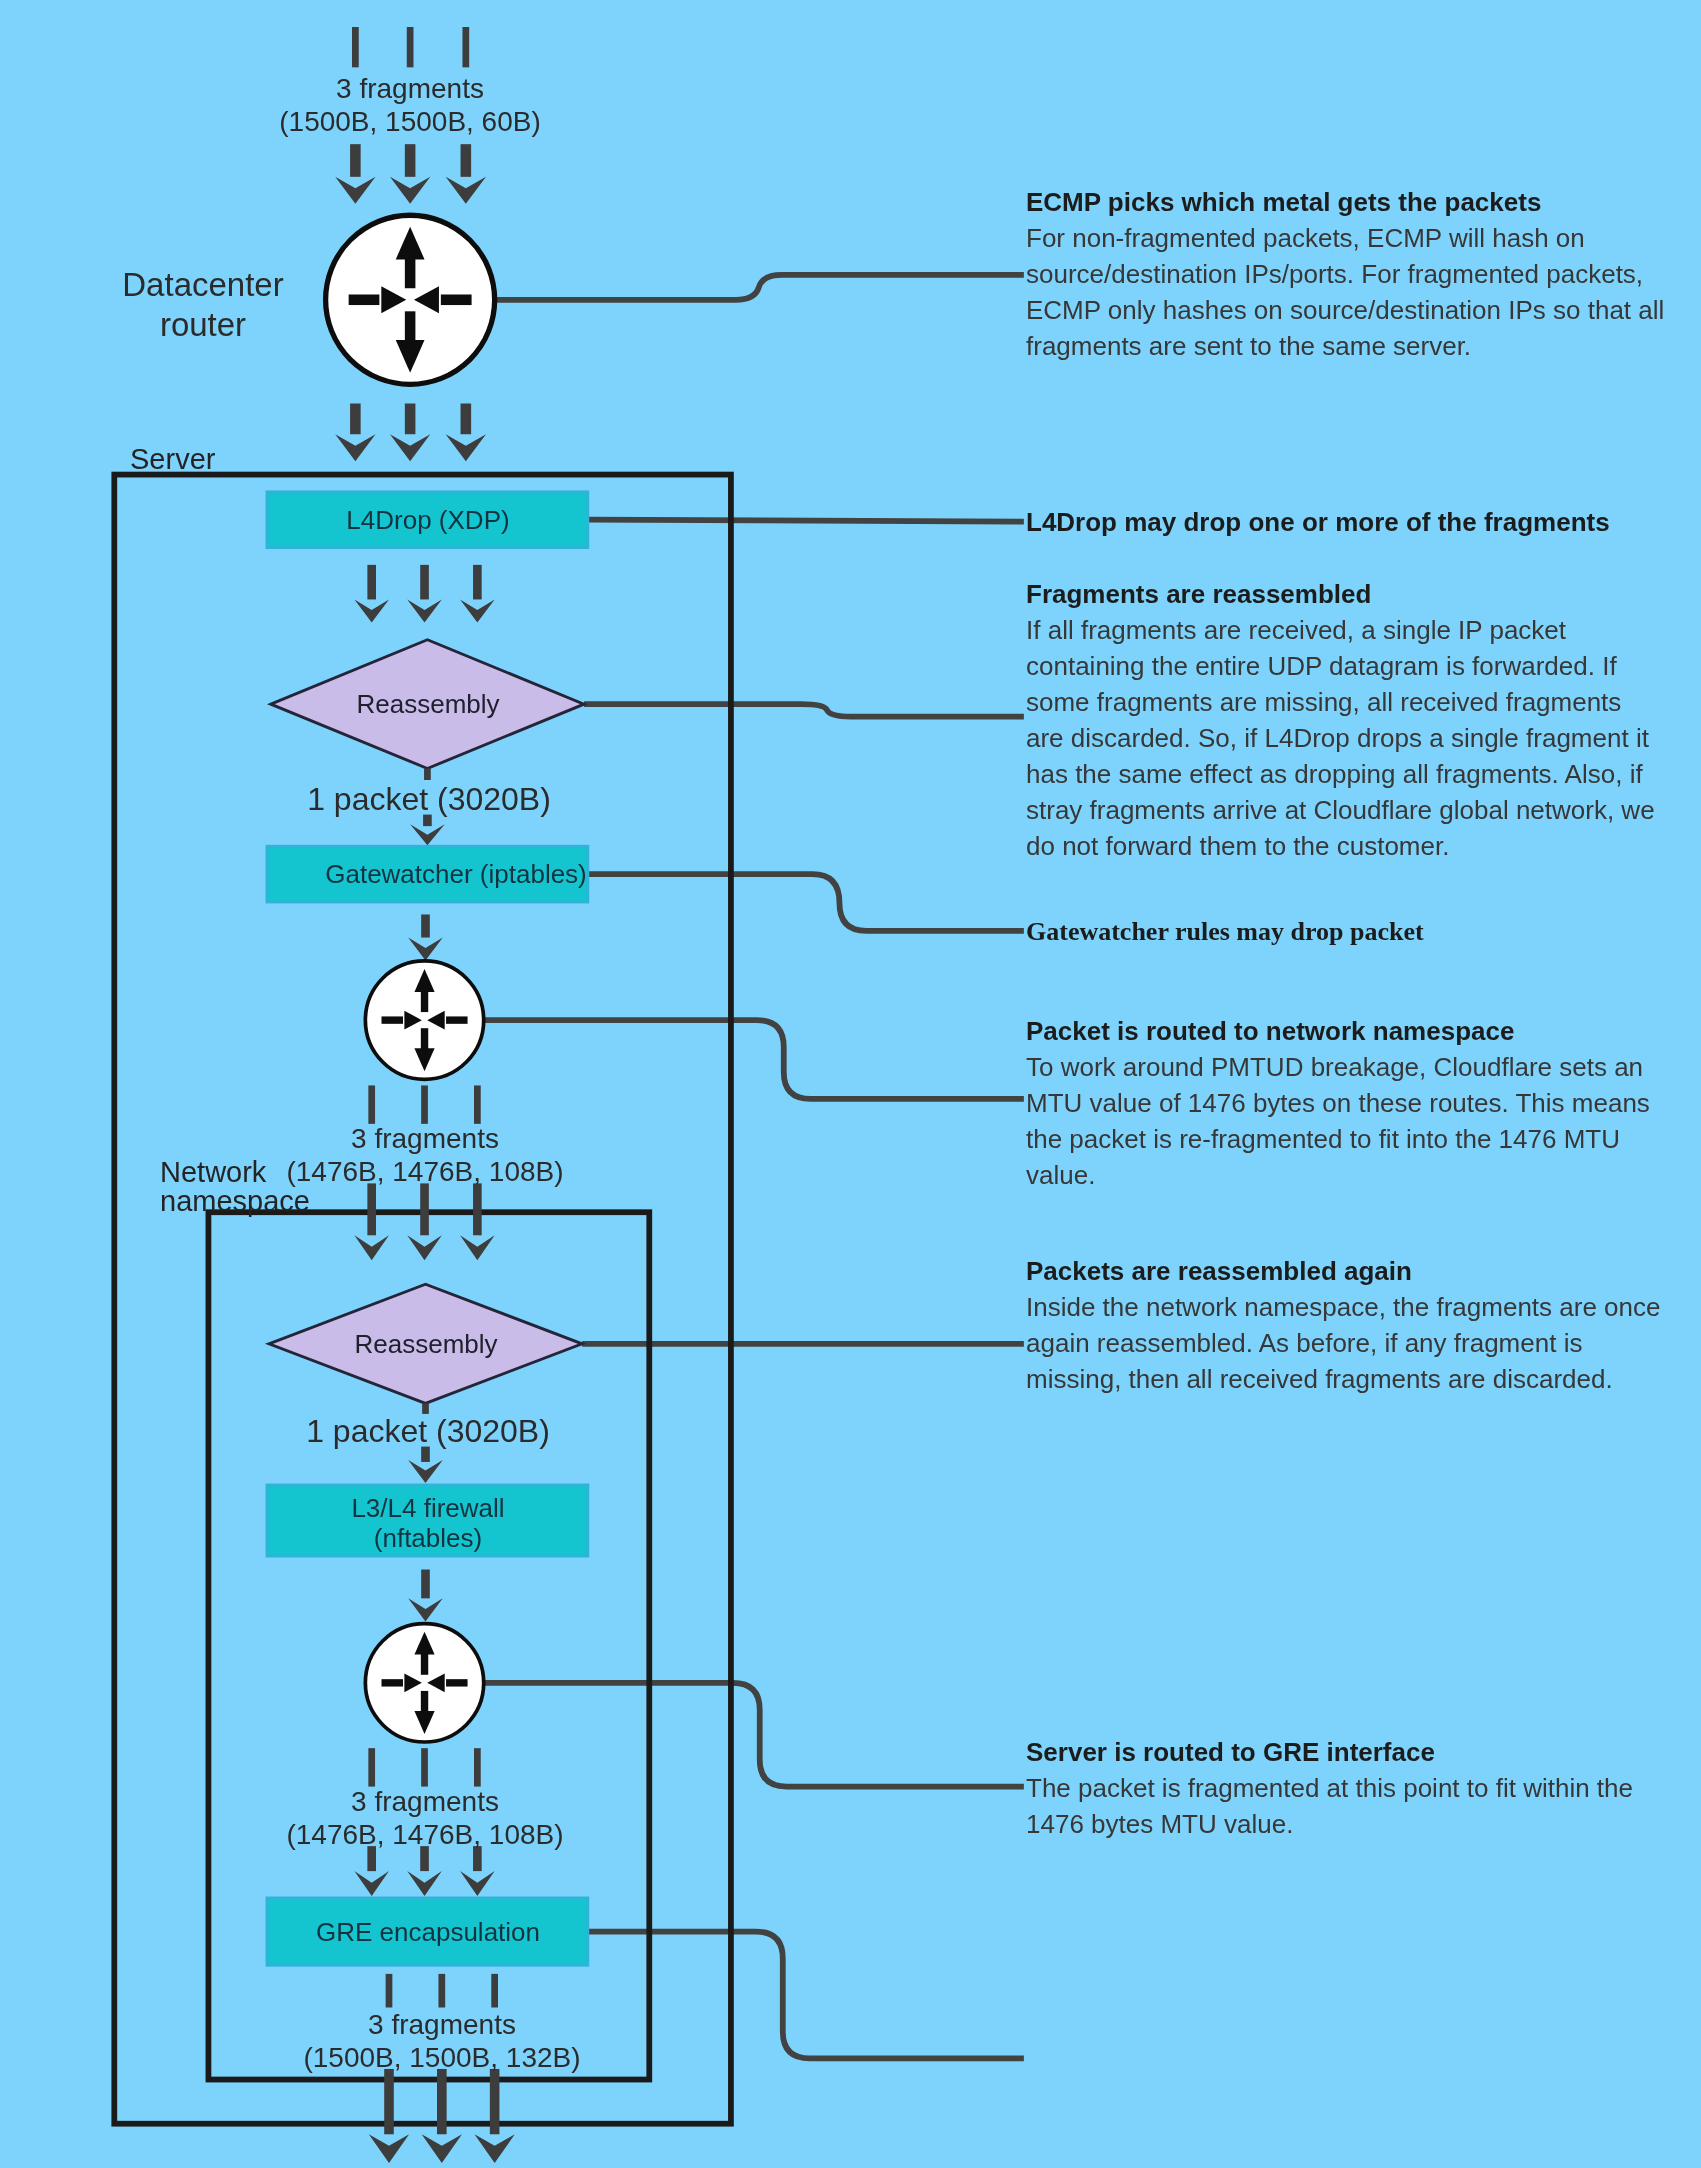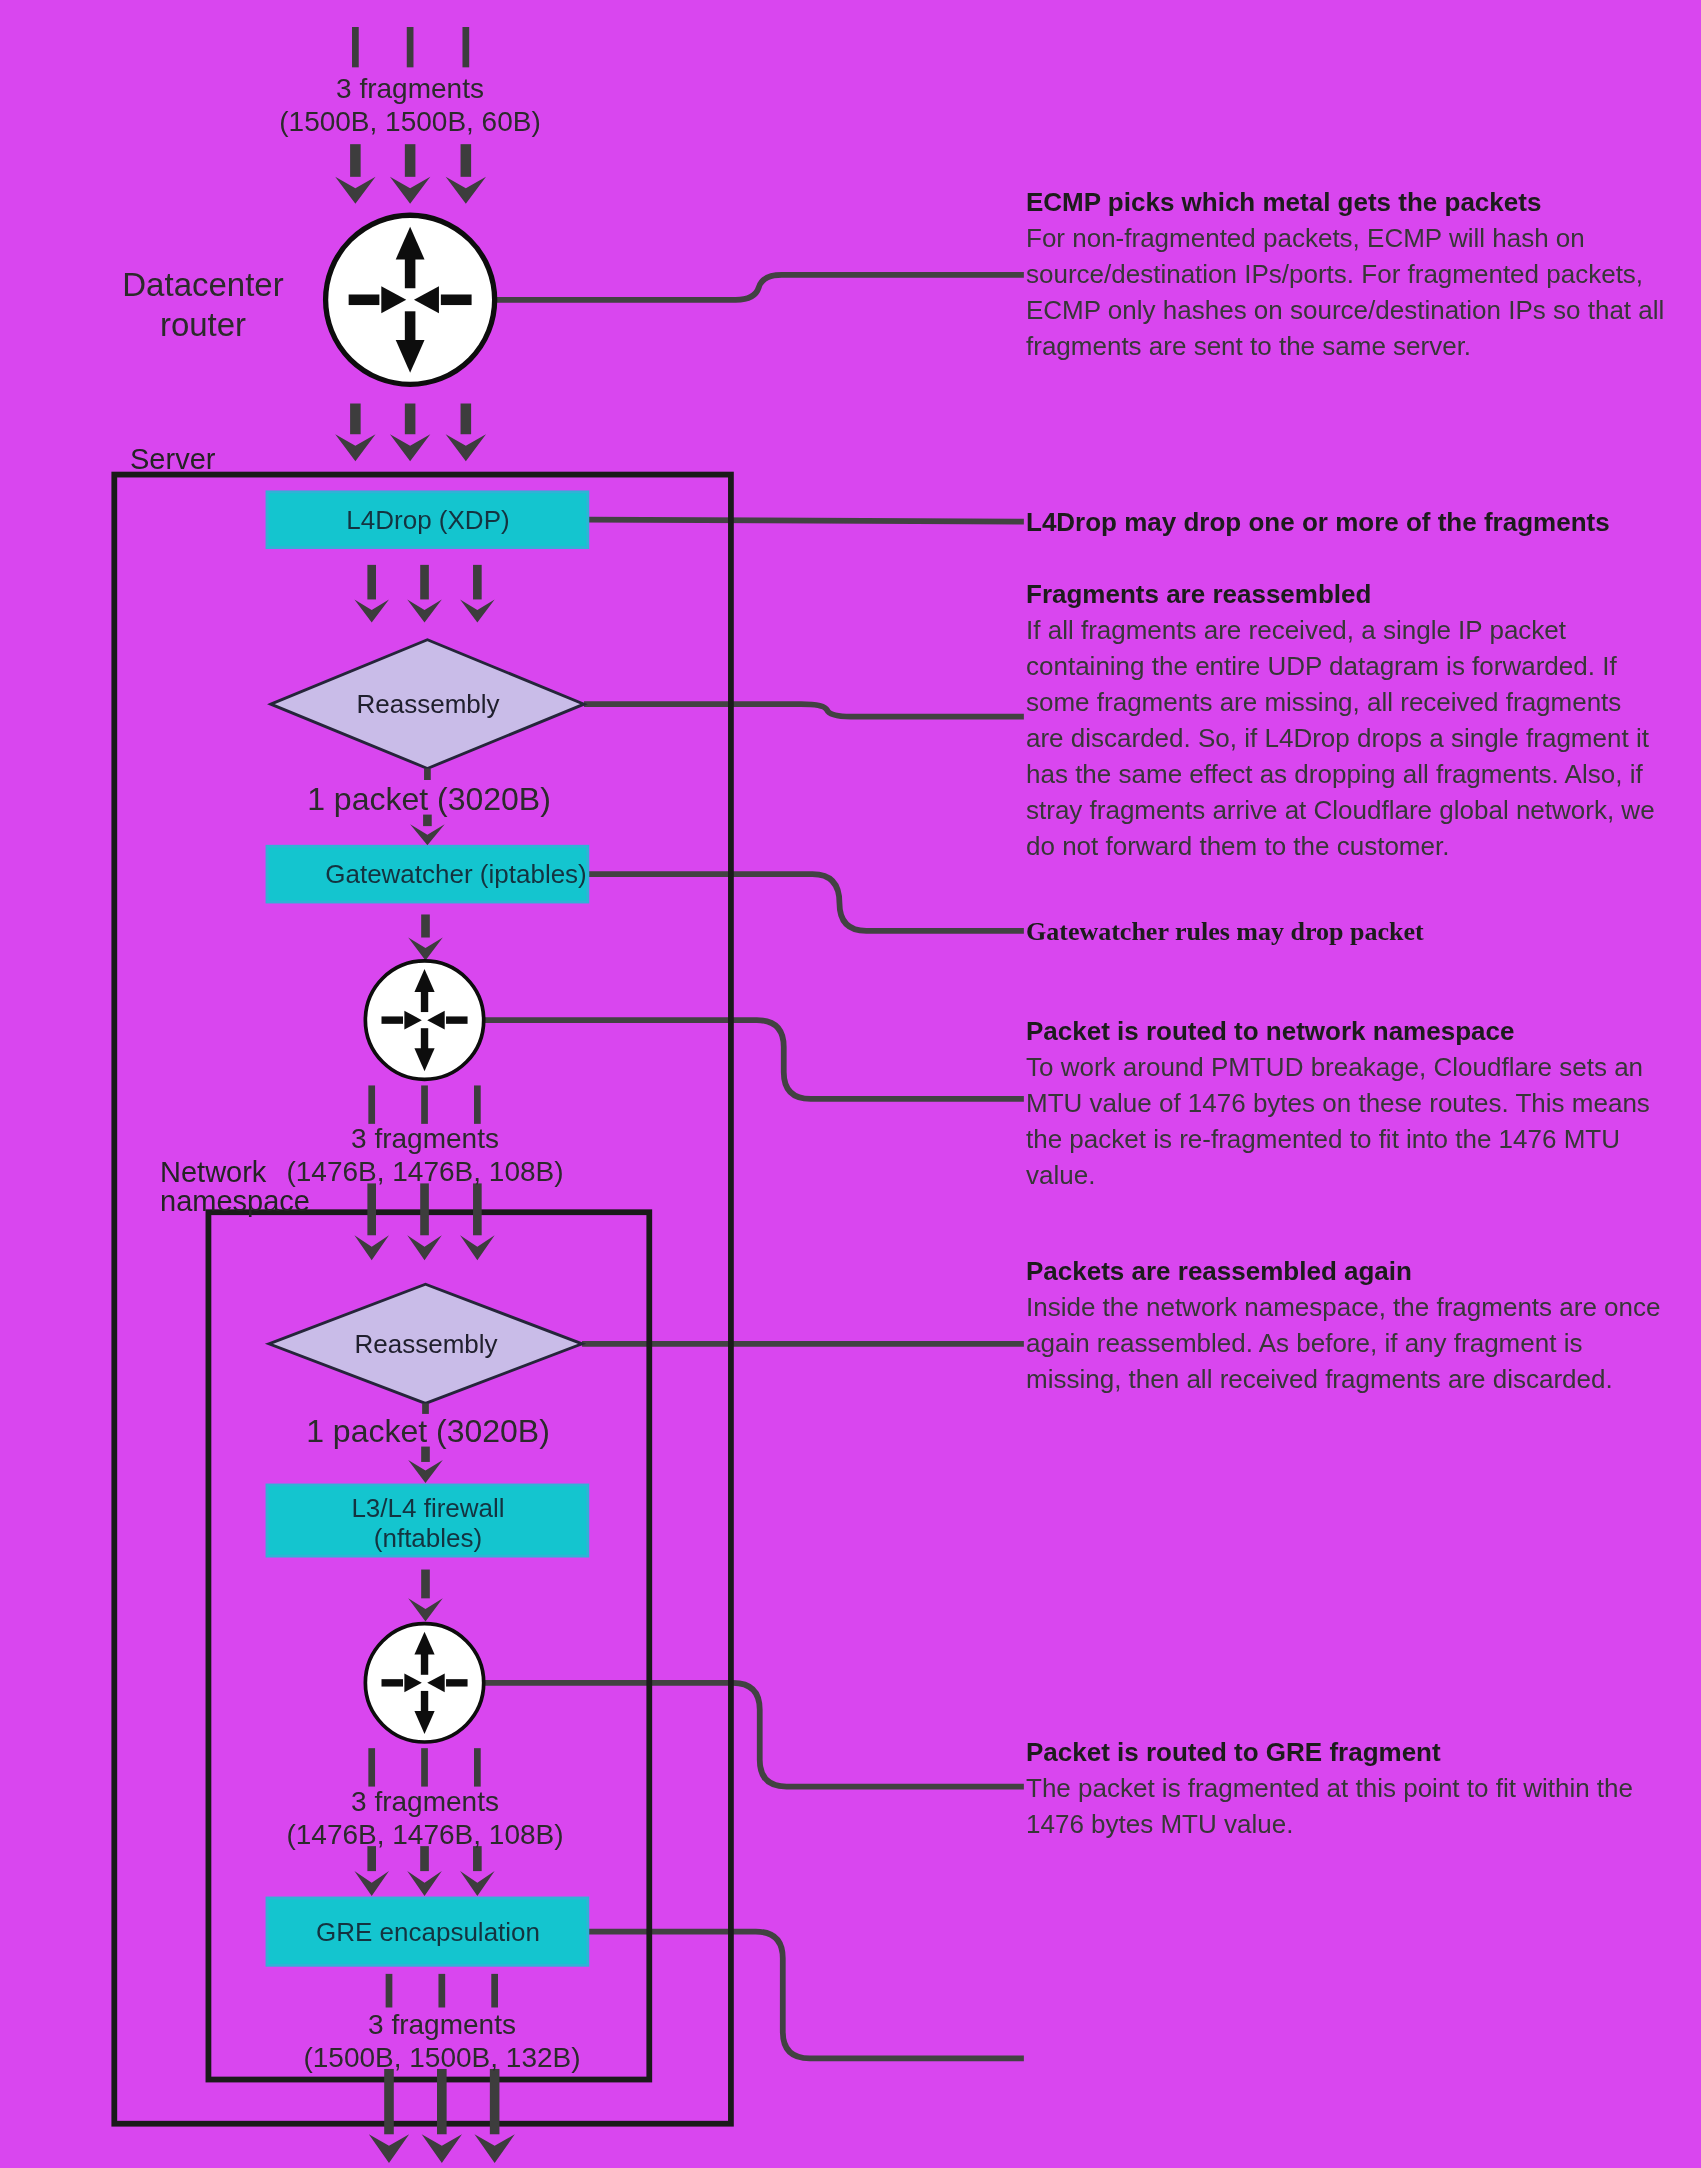--- a/index.html
+++ b/index.html
@@ -1,17 +1,17 @@
 <!DOCTYPE html>
 <html><head>
 <meta charset="utf-8">
 <style>
   html,body{margin:0;padding:0;background:#ffffff;}
   .canvas{
-    position:relative;width:1701px;height:2168px;background:#d946ef;overflow:hidden;
+    position:relative;width:1701px;height:2168px;background:#7dd3fc;overflow:hidden;
     font-family:"Liberation Sans","DejaVu Sans",sans-serif;color:#232323;
   }
   svg.layer{position:absolute;left:0;top:0;width:1701px;height:2168px;}
   .txt{position:absolute;white-space:pre-line;}
   .c-txt{transform:translate(-50%,-50%);text-align:center;}
   .frag{font-size:28px;line-height:33px;color:#2b2b2b;}
   .packet{font-size:32px;line-height:35px;color:#2b2b2b;white-space:nowrap;}
   .node-label{font-size:26px;line-height:30px;color:#143340;white-space:nowrap;}
   .node-label.two{white-space:pre-line;}
   .diamond-label{font-size:26px;color:#20202e;white-space:nowrap;}
@@ -223,19 +223,19 @@
 the packet is re-fragmented to fit into the 1476 MTU
 value.</div>
   </div>
   <div class="ann" style="left:1026px;top:1253px;">
     <div class="ann-h">Packets are reassembled again</div>
     <div class="ann-b">Inside the network namespace, the fragments are once
 again reassembled. As before, if any fragment is
 missing, then all received fragments are discarded.</div>
   </div>
   <div class="ann" style="left:1026px;top:1734px;">
-    <div class="ann-h">Packet is routed to GRE fragment</div>
+    <div class="ann-h">Server is routed to GRE interface</div>
     <div class="ann-b">The packet is fragmented at this point to fit within the
 1476 bytes MTU value.</div>
   </div>
 
 </div>
 
 
 </body></html>

